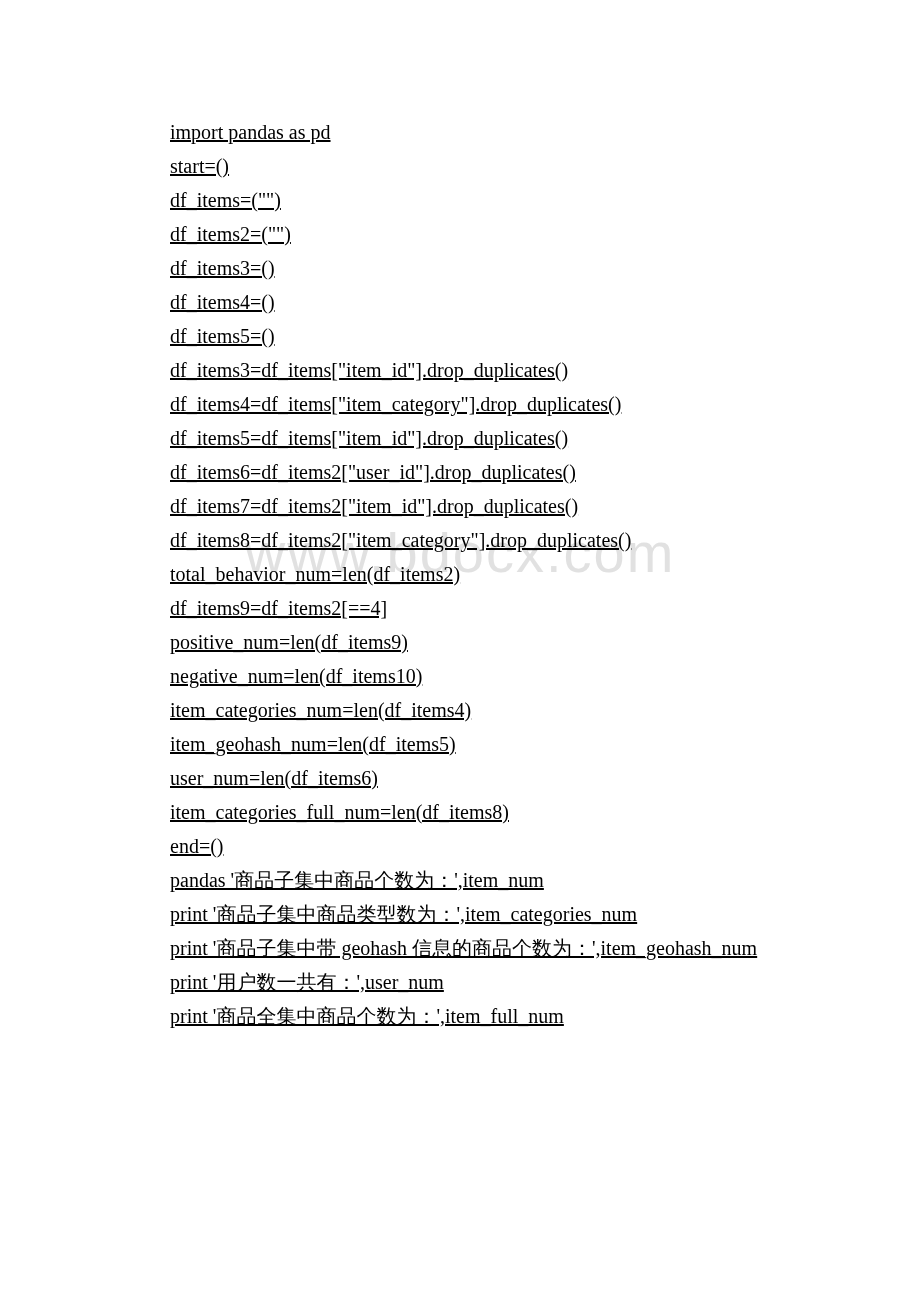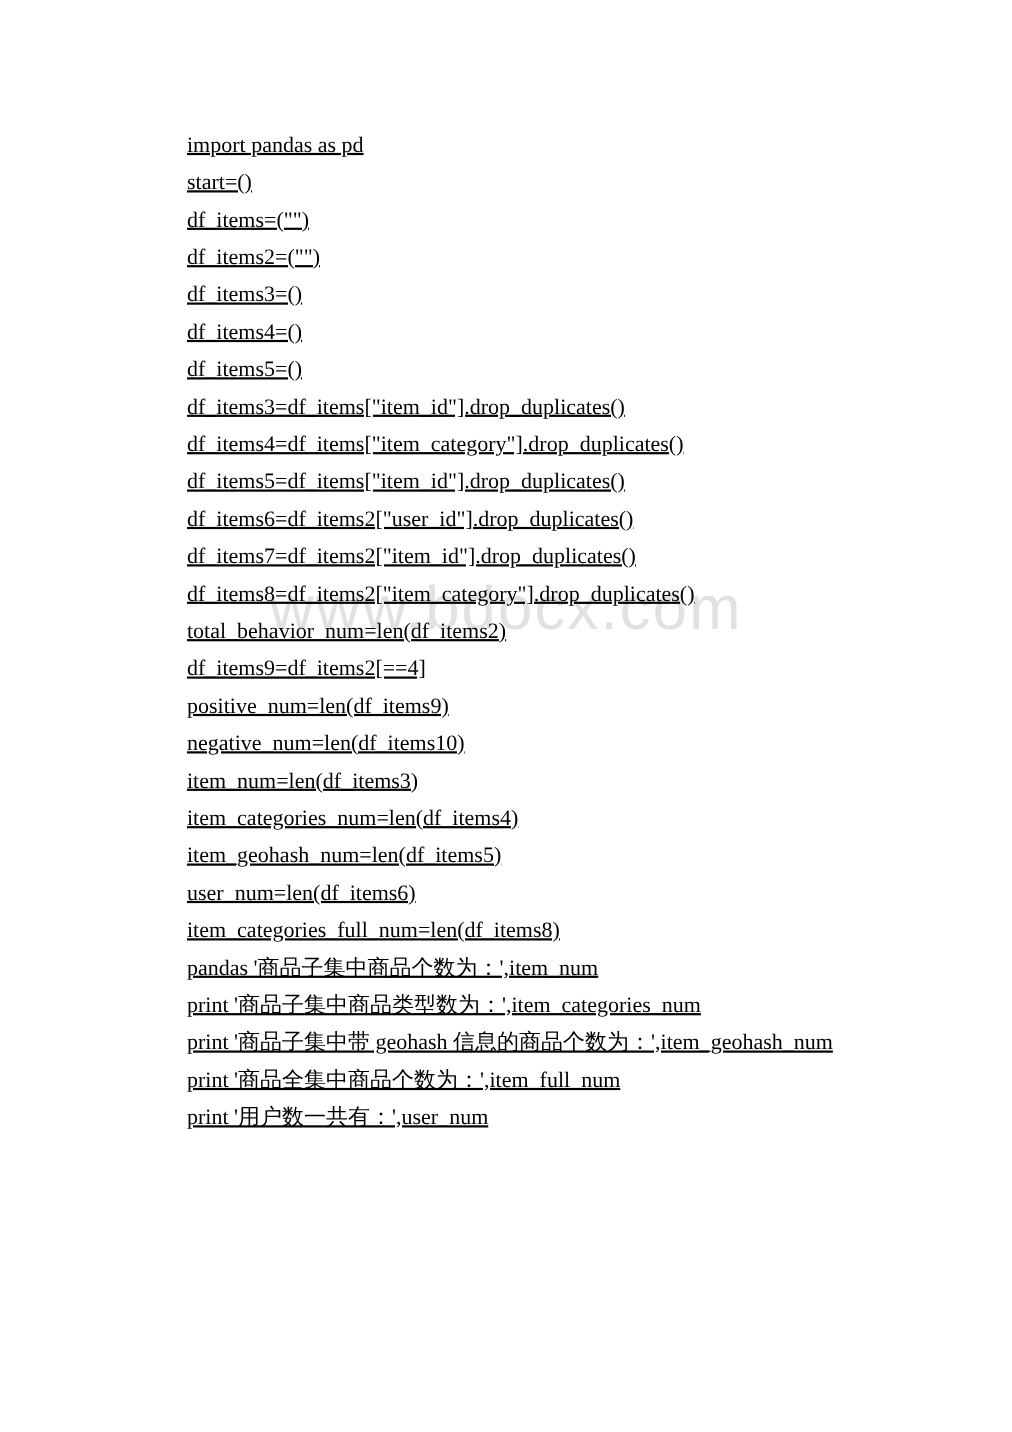--- a/index.html
+++ b/index.html
@@ -59,23 +59,23 @@
   <div class="code-line">df_items3=df_items["item_id"].drop_duplicates()</div>
   <div class="code-line">df_items4=df_items["item_category"].drop_duplicates()</div>
   <div class="code-line">df_items5=df_items["item_id"].drop_duplicates()</div>
   <div class="code-line">df_items6=df_items2["user_id"].drop_duplicates()</div>
   <div class="code-line">df_items7=df_items2["item_id"].drop_duplicates()</div>
   <div class="code-line">df_items8=df_items2["item_category"].drop_duplicates()</div>
   <div class="code-line">total_behavior_num=len(df_items2)</div>
   <div class="code-line">df_items9=df_items2[==4]</div>
   <div class="code-line">positive_num=len(df_items9)</div>
   <div class="code-line">negative_num=len(df_items10)</div>
-  <div class="code-line">item_num=len(df_items3)</div>
   <div class="code-line">item_categories_num=len(df_items4)</div>
   <div class="code-line">item_geohash_num=len(df_items5)</div>
   <div class="code-line">user_num=len(df_items6)</div>
   <div class="code-line">item_categories_full_num=len(df_items8)</div>
+  <div class="code-line">end=()</div>
   <div class="code-line">pandas '商品子集中商品个数为：',item_num</div>
   <div class="code-line">print '商品子集中商品类型数为：',item_categories_num</div>
   <div class="code-line">print '商品子集中带 geohash 信息的商品个数为：',item_geohash_num</div>
+  <div class="code-line">print '用户数一共有：',user_num</div>
   <div class="code-line">print '商品全集中商品个数为：',item_full_num</div>
-  <div class="code-line">print '用户数一共有：',user_num</div>
 </div>
 
 </body></html>

